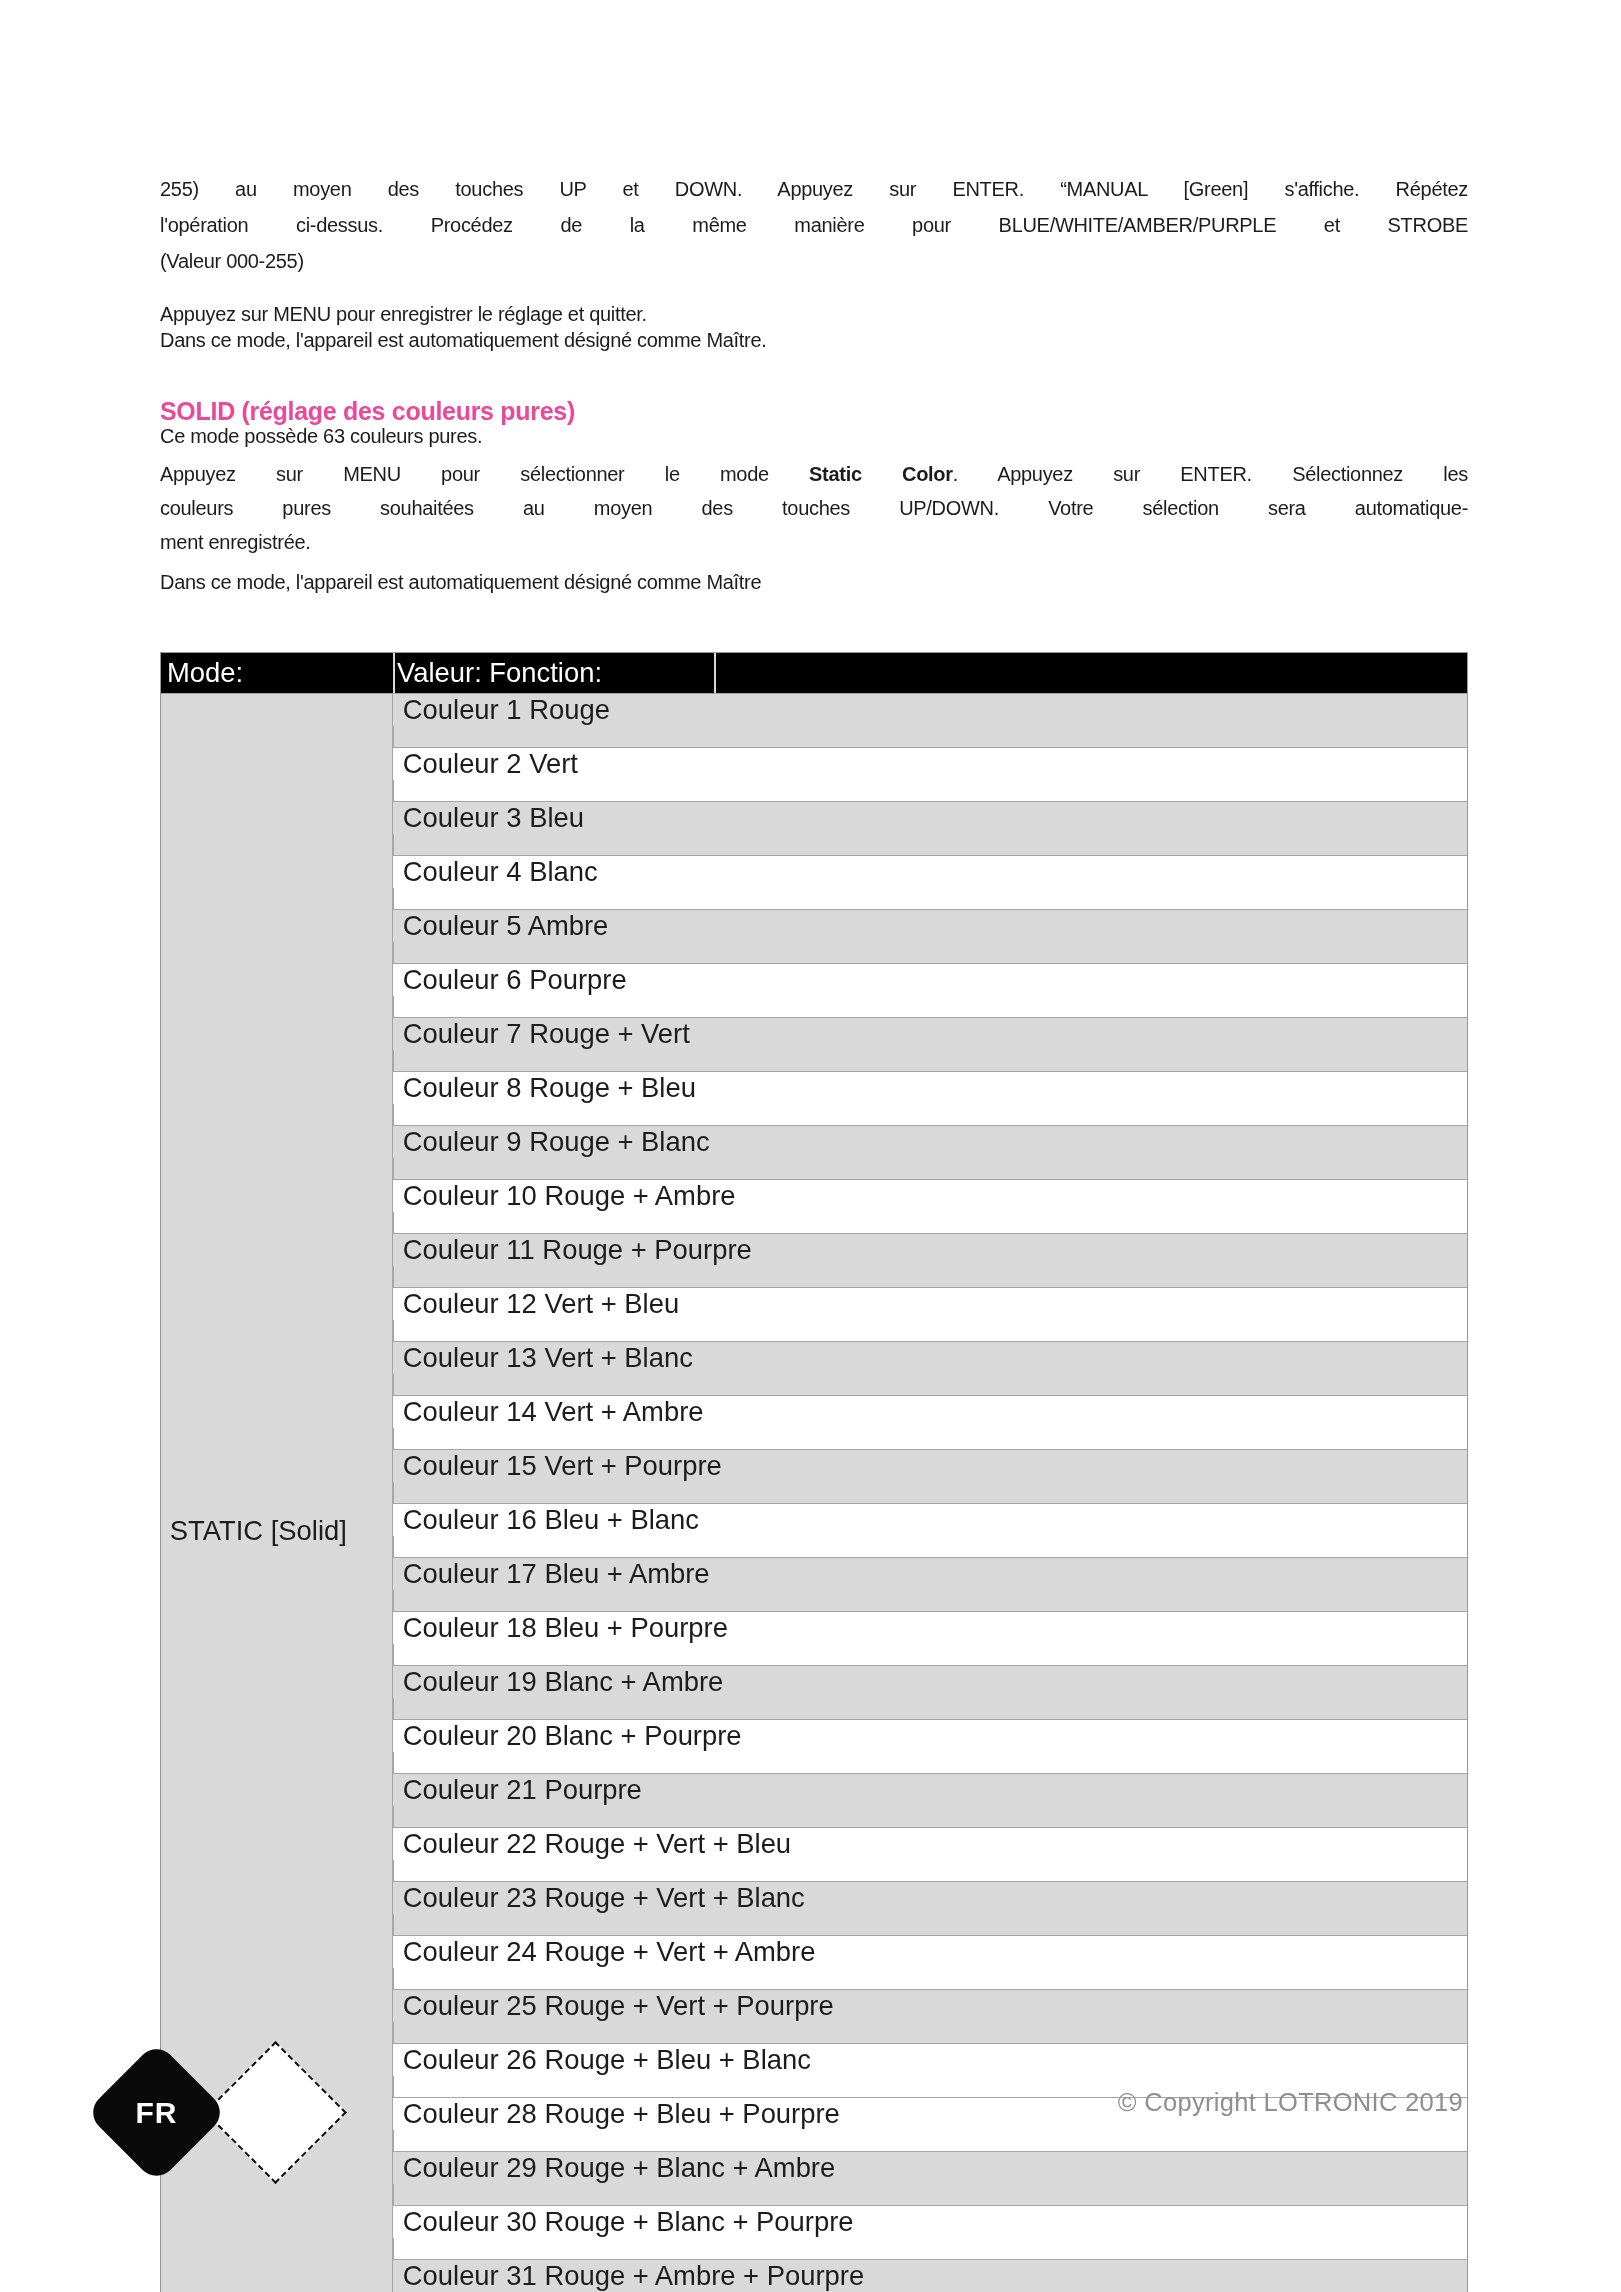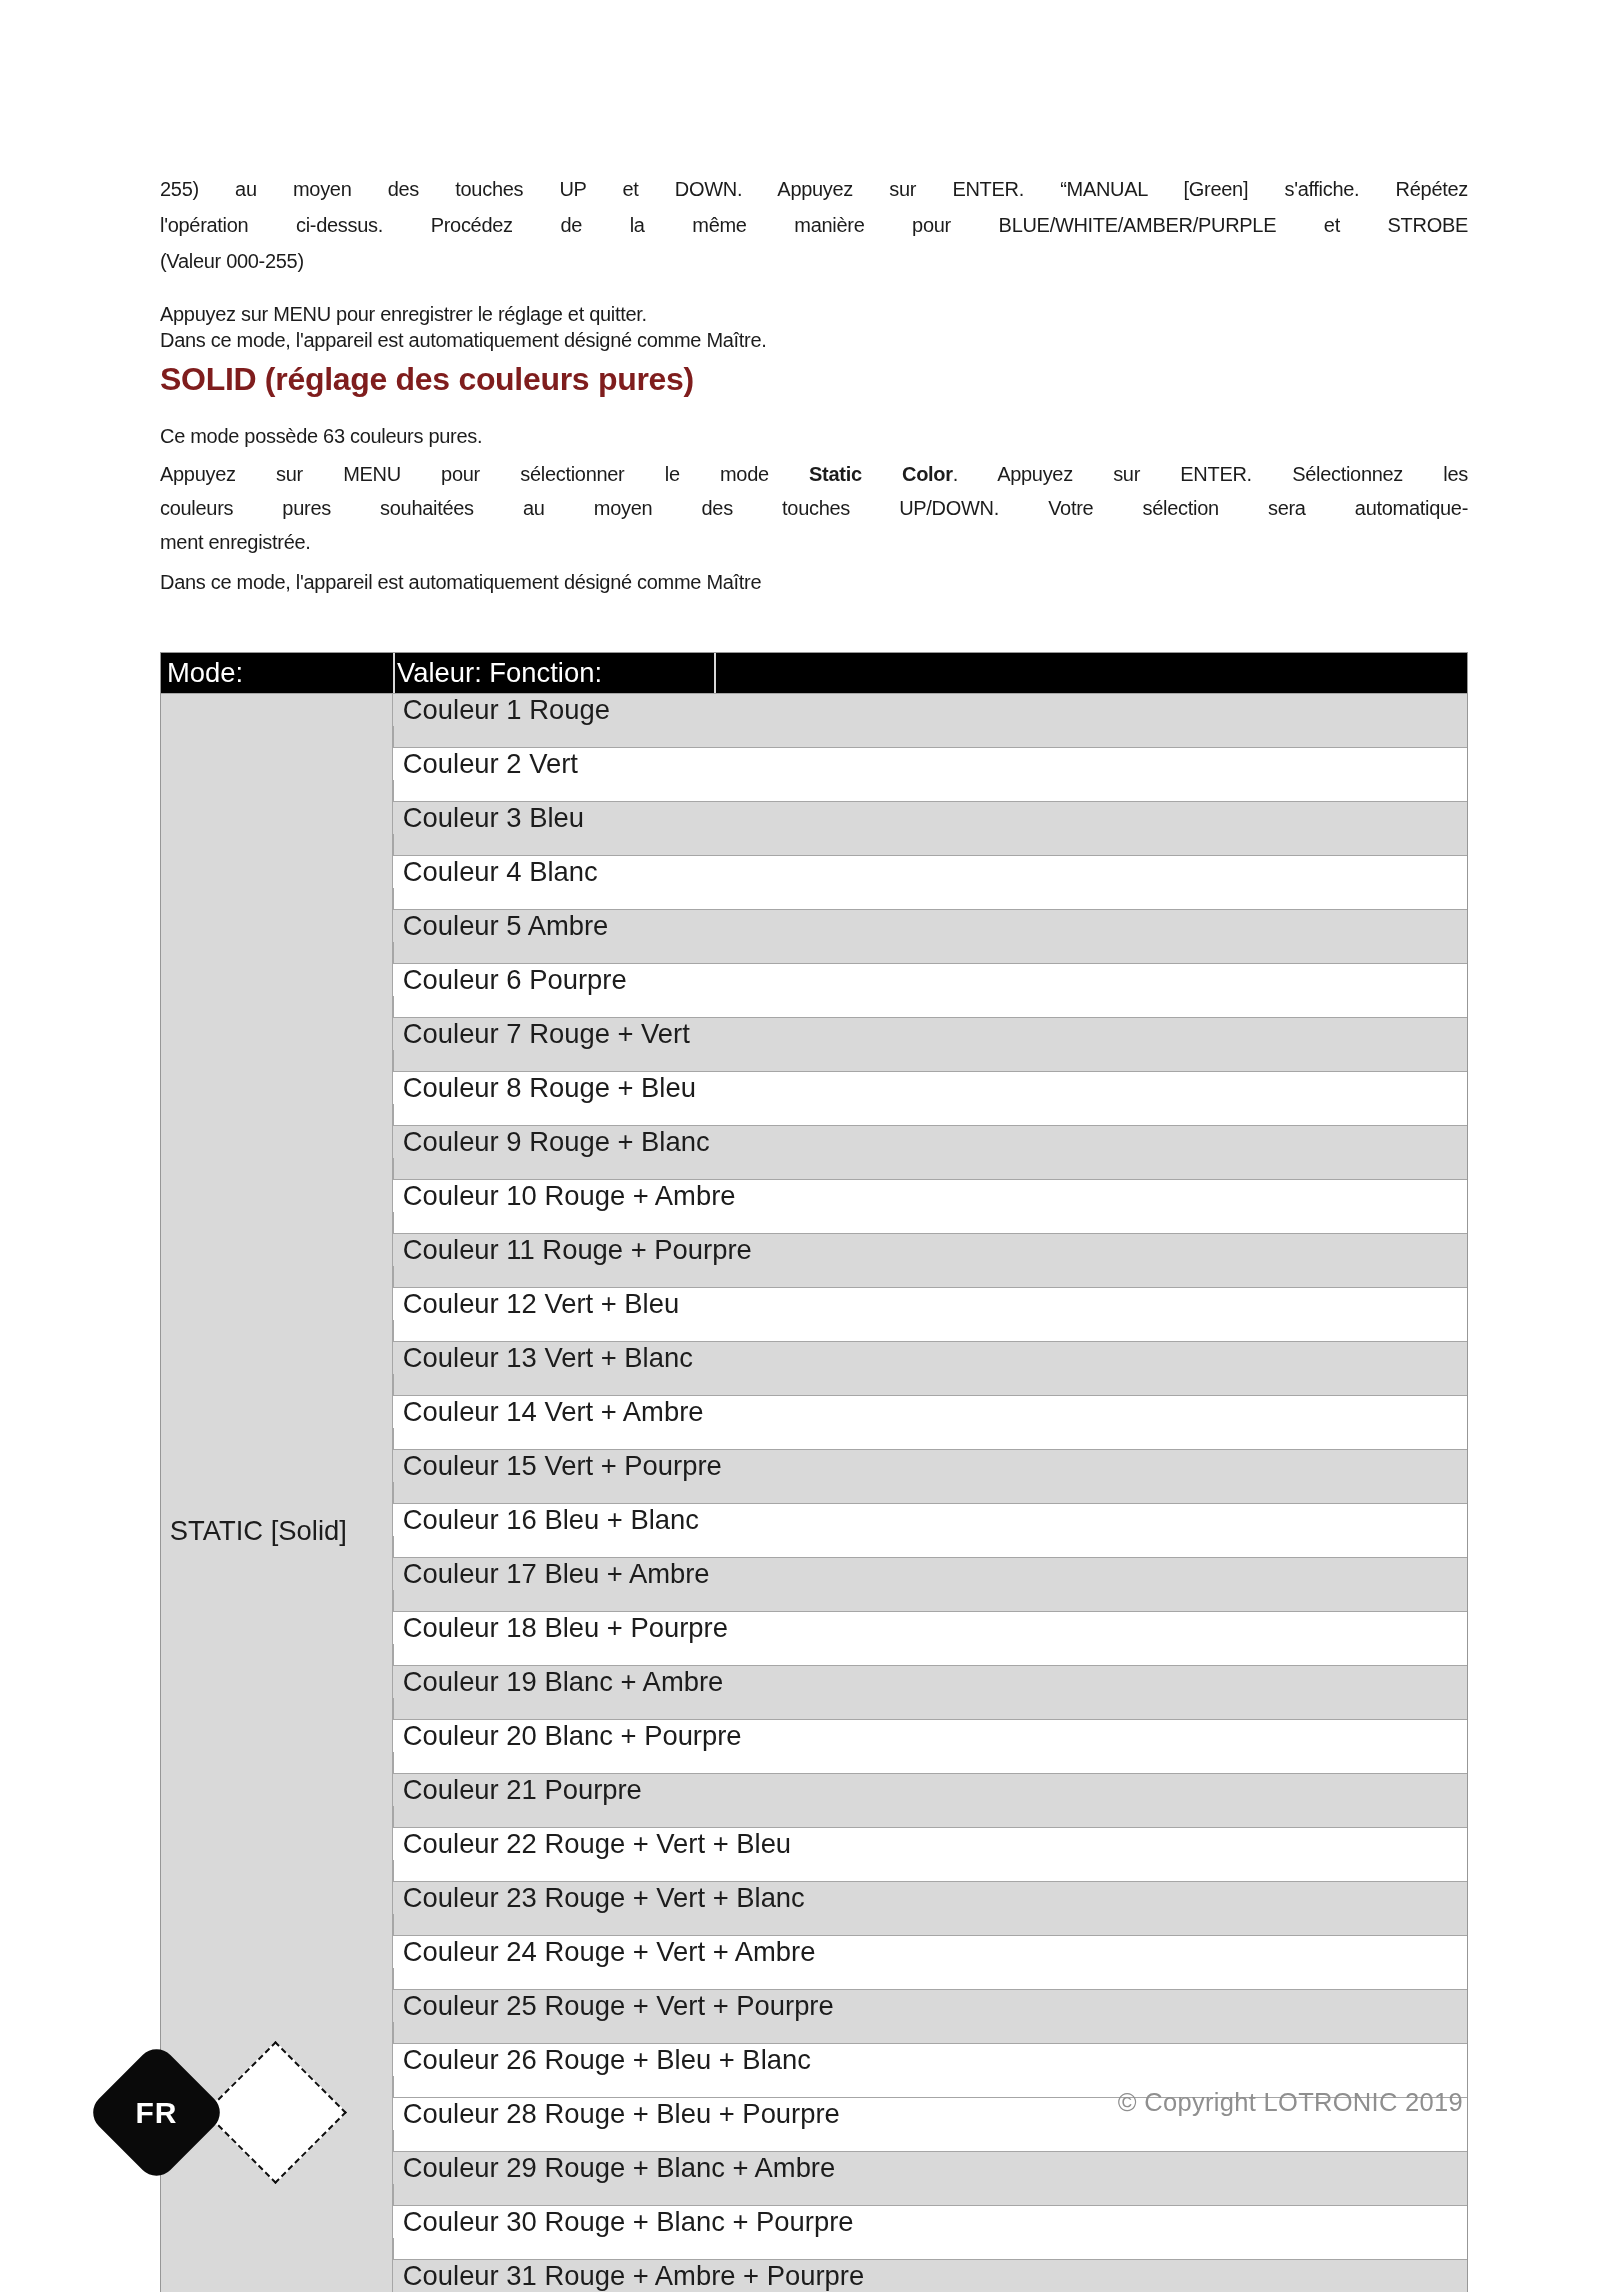--- a/index.html
+++ b/index.html
@@ -22,24 +22,25 @@
     color: #1c1c1c;
   }
   .jline { text-align: justify; text-align-last: justify; }
   .jline-last { text-align: left; }
   .p5 { line-height: 34px; }
   .bold { font-weight: 700; }
   .heading {
     position: absolute;
     left: 160px;
     width: 1308px;
-    font-size: 32px;
+    font-size: 25px;
     font-weight: 700;
-    color: #7f1d1d;
+    color: #ec4899;
     letter-spacing: -0.3px;
+    margin-top: 36px;
   }
   
   .ctable {
     position: absolute;
     left: 160px;
     top: 652px;
     width: 1308px;
     border: 1px solid #979797;
     box-sizing: border-box;
     font-size: 27.4px;

